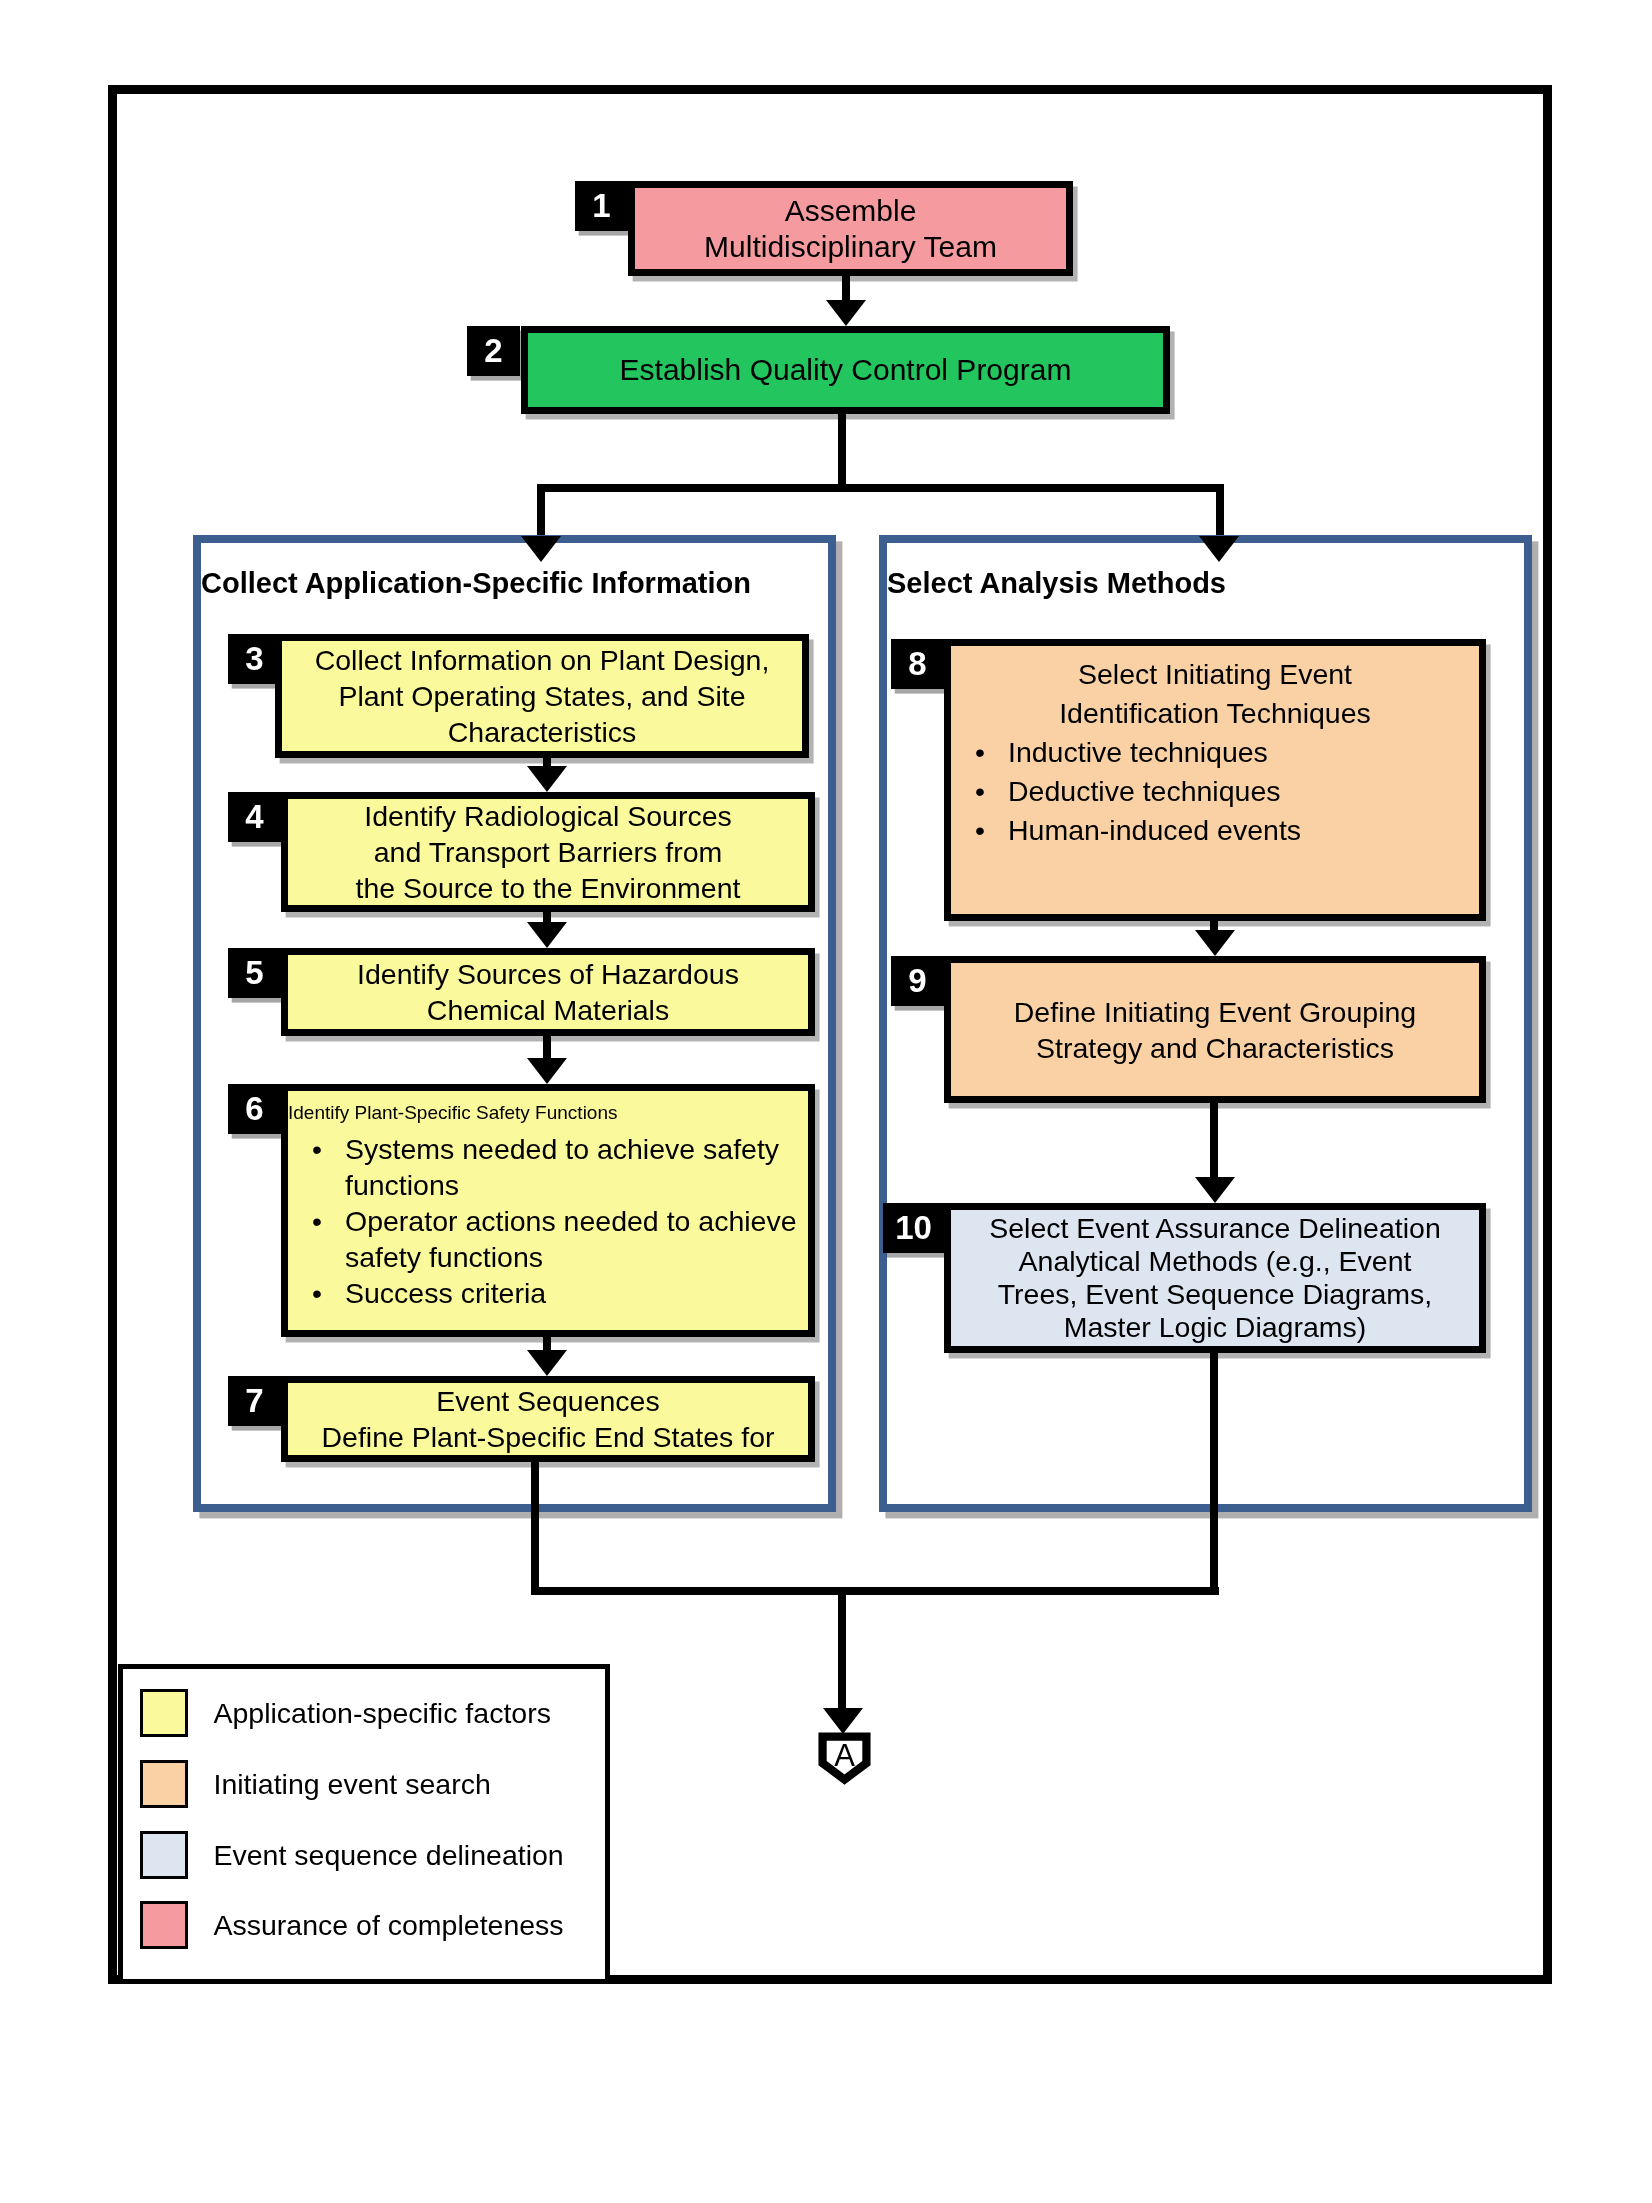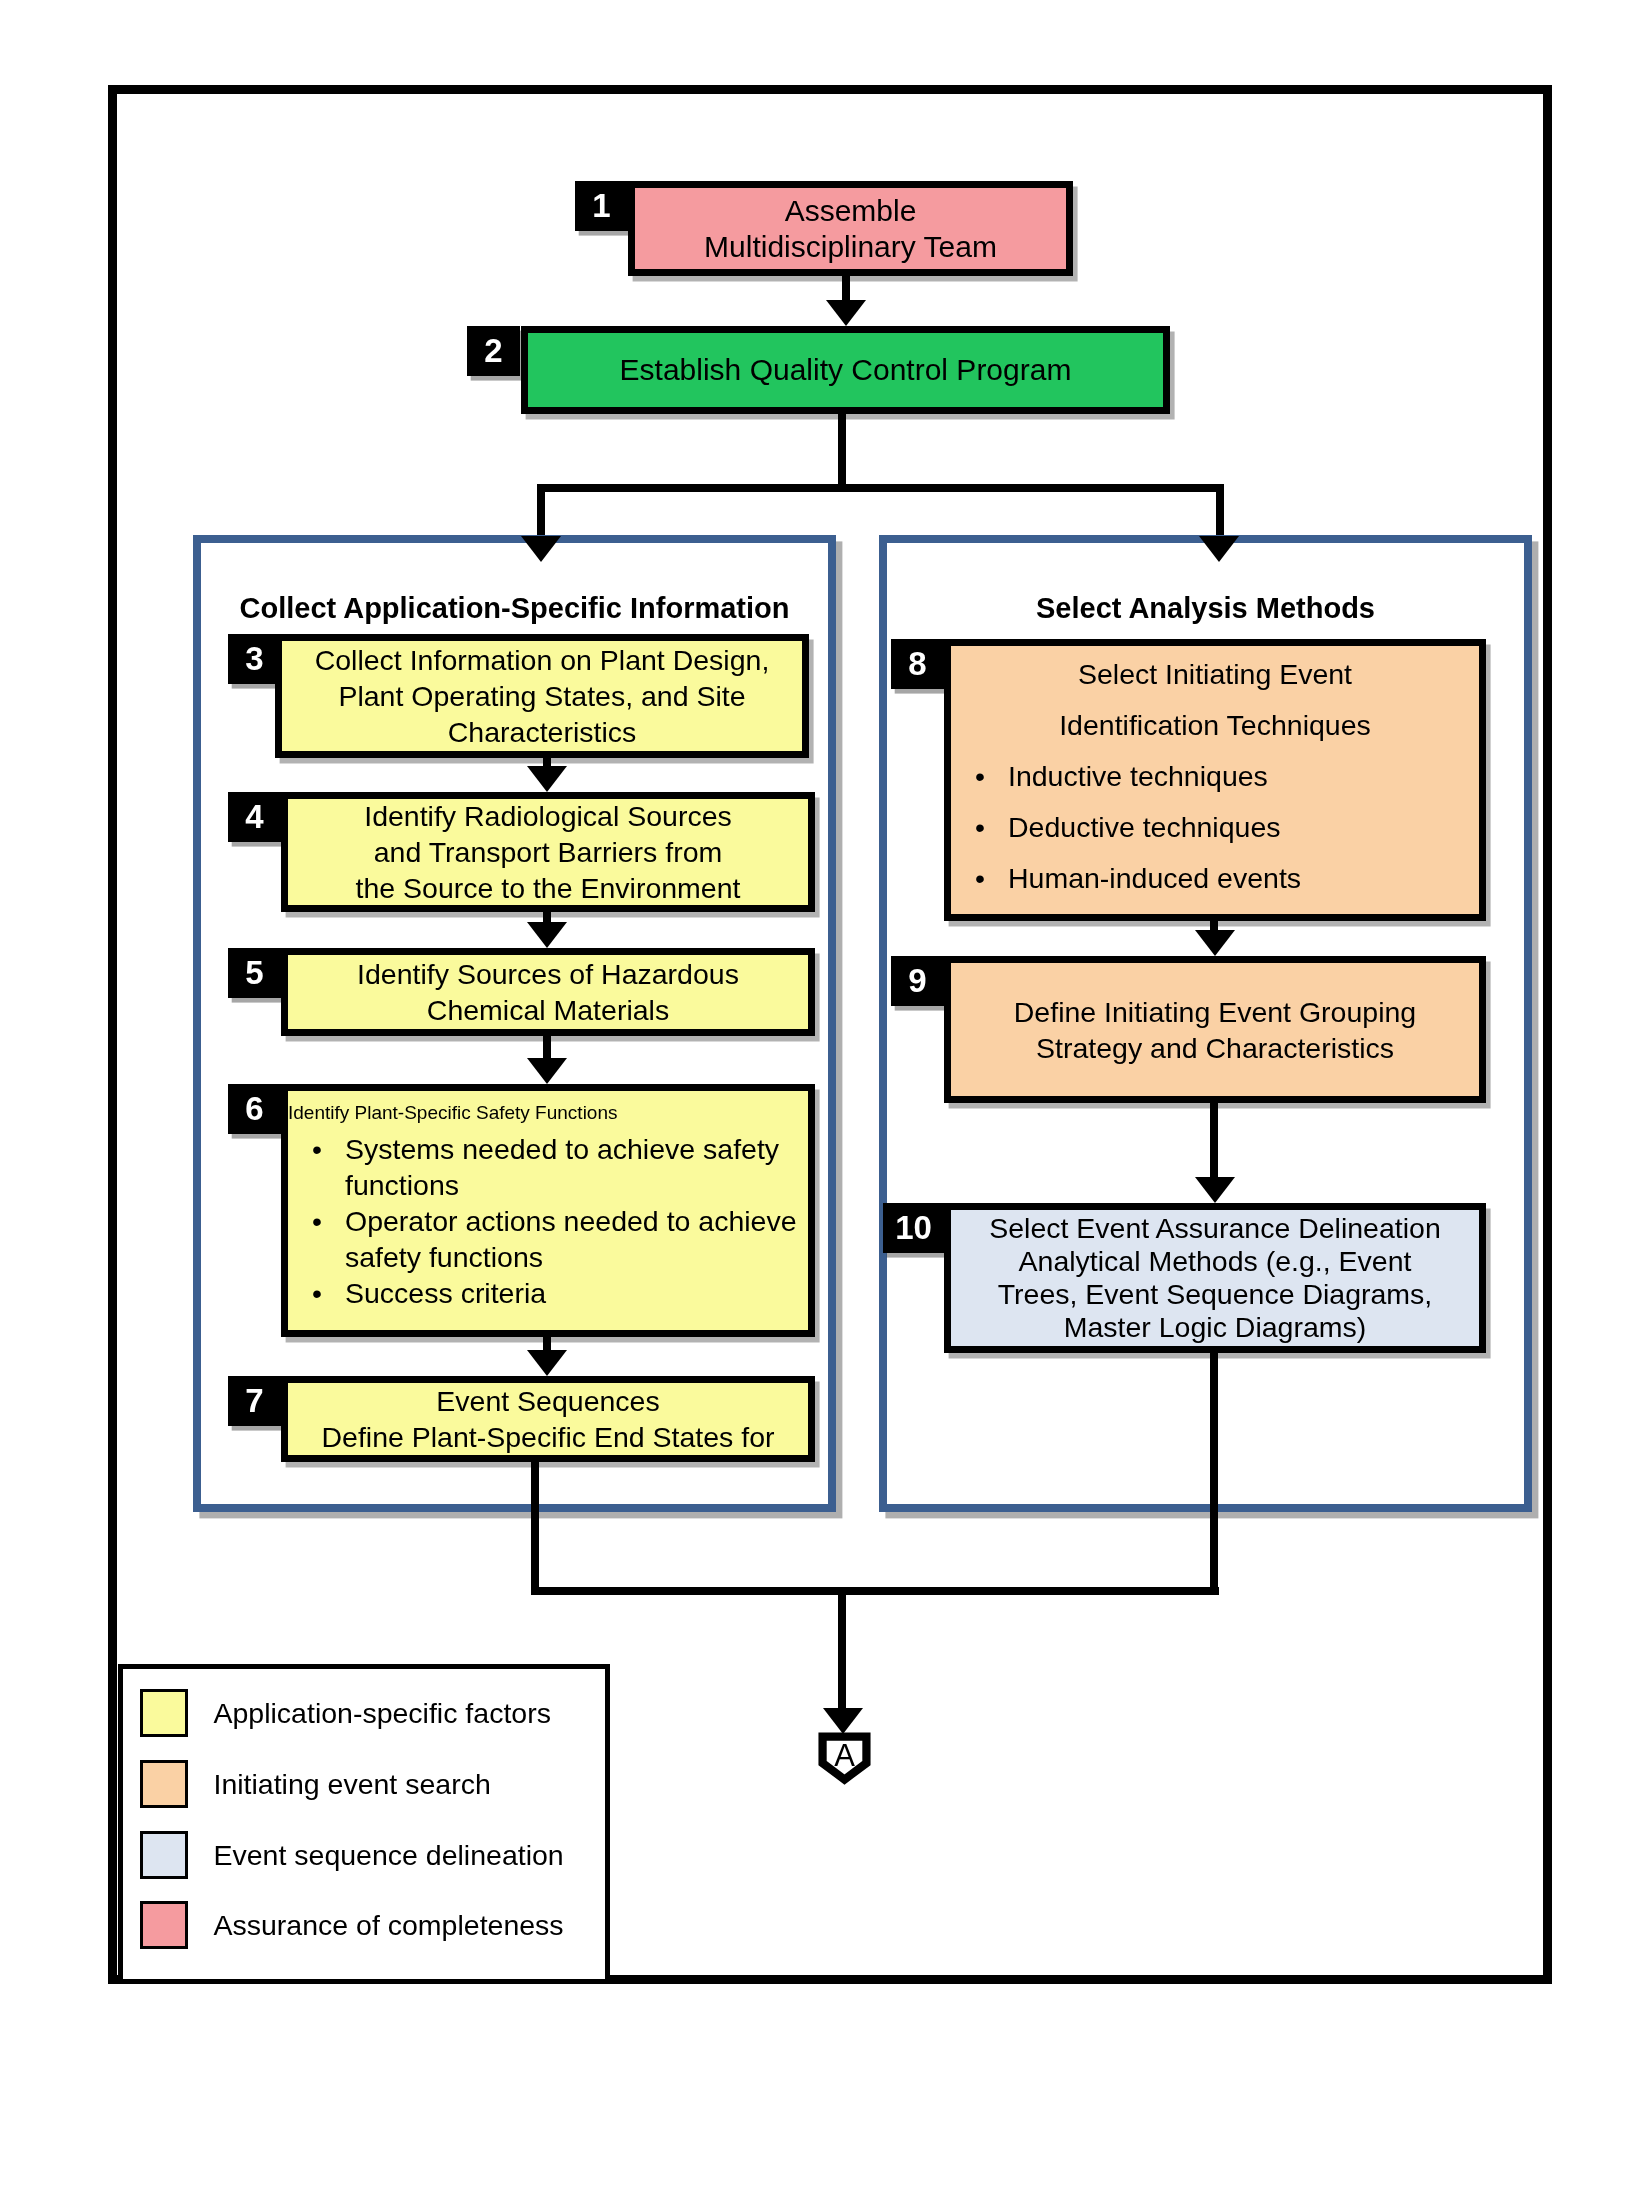--- a/index.html
+++ b/index.html
@@ -5,21 +5,21 @@
   html,body{margin:0;padding:0;background:#ffffff;}
   #stage{
     position:relative;width:1653px;height:2204px;background:#ffffff;
     font-family:"Liberation Sans",sans-serif;color:#000;overflow:hidden;
   }
   .abs{position:absolute;}
   
   #outer-frame{left:108px;top:85px;width:1444px;height:1899px;border:9.2px solid #000;box-sizing:border-box;}
   
   .panel{border:8.3px solid #3C5F90;box-sizing:border-box;background:#fff;box-shadow:6.4px 6.4px 0 rgba(110,110,110,0.55);}
-  .panel-title{width:100%;text-align:center;font-weight:bold;font-size:29px;padding-top:24px;margin-top:25px;}
+  .panel-title{width:100%;text-align:left;font-weight:bold;font-size:29px;padding-top:24px;}
   
   .fbox{border:7.3px solid #000;box-sizing:border-box;box-shadow:4.6px 5.5px 0 rgba(0,0,0,0.30);
         display:flex;flex-direction:column;justify-content:center;align-items:center;
         font-size:28.5px;line-height:36px;text-align:center;}
   .fbox.topalign{justify-content:flex-start;align-items:stretch;text-align:left;}
   .fbox .cline{width:100%;text-align:center;}
   .bullet{display:flex;width:100%;}
   .bullet .dot{flex:0 0 57px;box-sizing:border-box;padding-left:24px;}
   .bullet .txt{flex:1;padding-right:1.8px;}
   
@@ -141,21 +141,21 @@
       <span>7</span>
     </div>
   <div class="abs fbox" style="left: 281px; top: 1376px; width: 534px; height: 86px; background-color: rgb(250, 250, 156);">
     <div class="cline">Event Sequences</div>
     <div class="cline">Define Plant-Specific End States for</div>
   </div>
 
   <div class="abs badge" style="left:891px;top:639px;">
       <span>8</span>
     </div>
-  <div class="abs fbox topalign" style="left: 944px; top: 639px; width: 542px; height: 282px; padding-top: 9.2px; line-height: 39px; background-color: rgb(250, 209, 165); gap: 12px;">
+  <div class="abs fbox topalign" style="left: 944px; top: 639px; width: 542px; height: 282px; padding-top: 9.2px; line-height: 39px; background-color: rgb(250, 209, 165);">
     <div class="cline">Select Initiating Event</div>
     <div class="cline">Identification Techniques</div>
     <div class="bullet">
         <span class="dot">•</span>
         <span class="txt">Inductive techniques</span>
       </div>
     <div class="bullet">
         <span class="dot">•</span>
         <span class="txt">Deductive techniques</span>
       </div>

